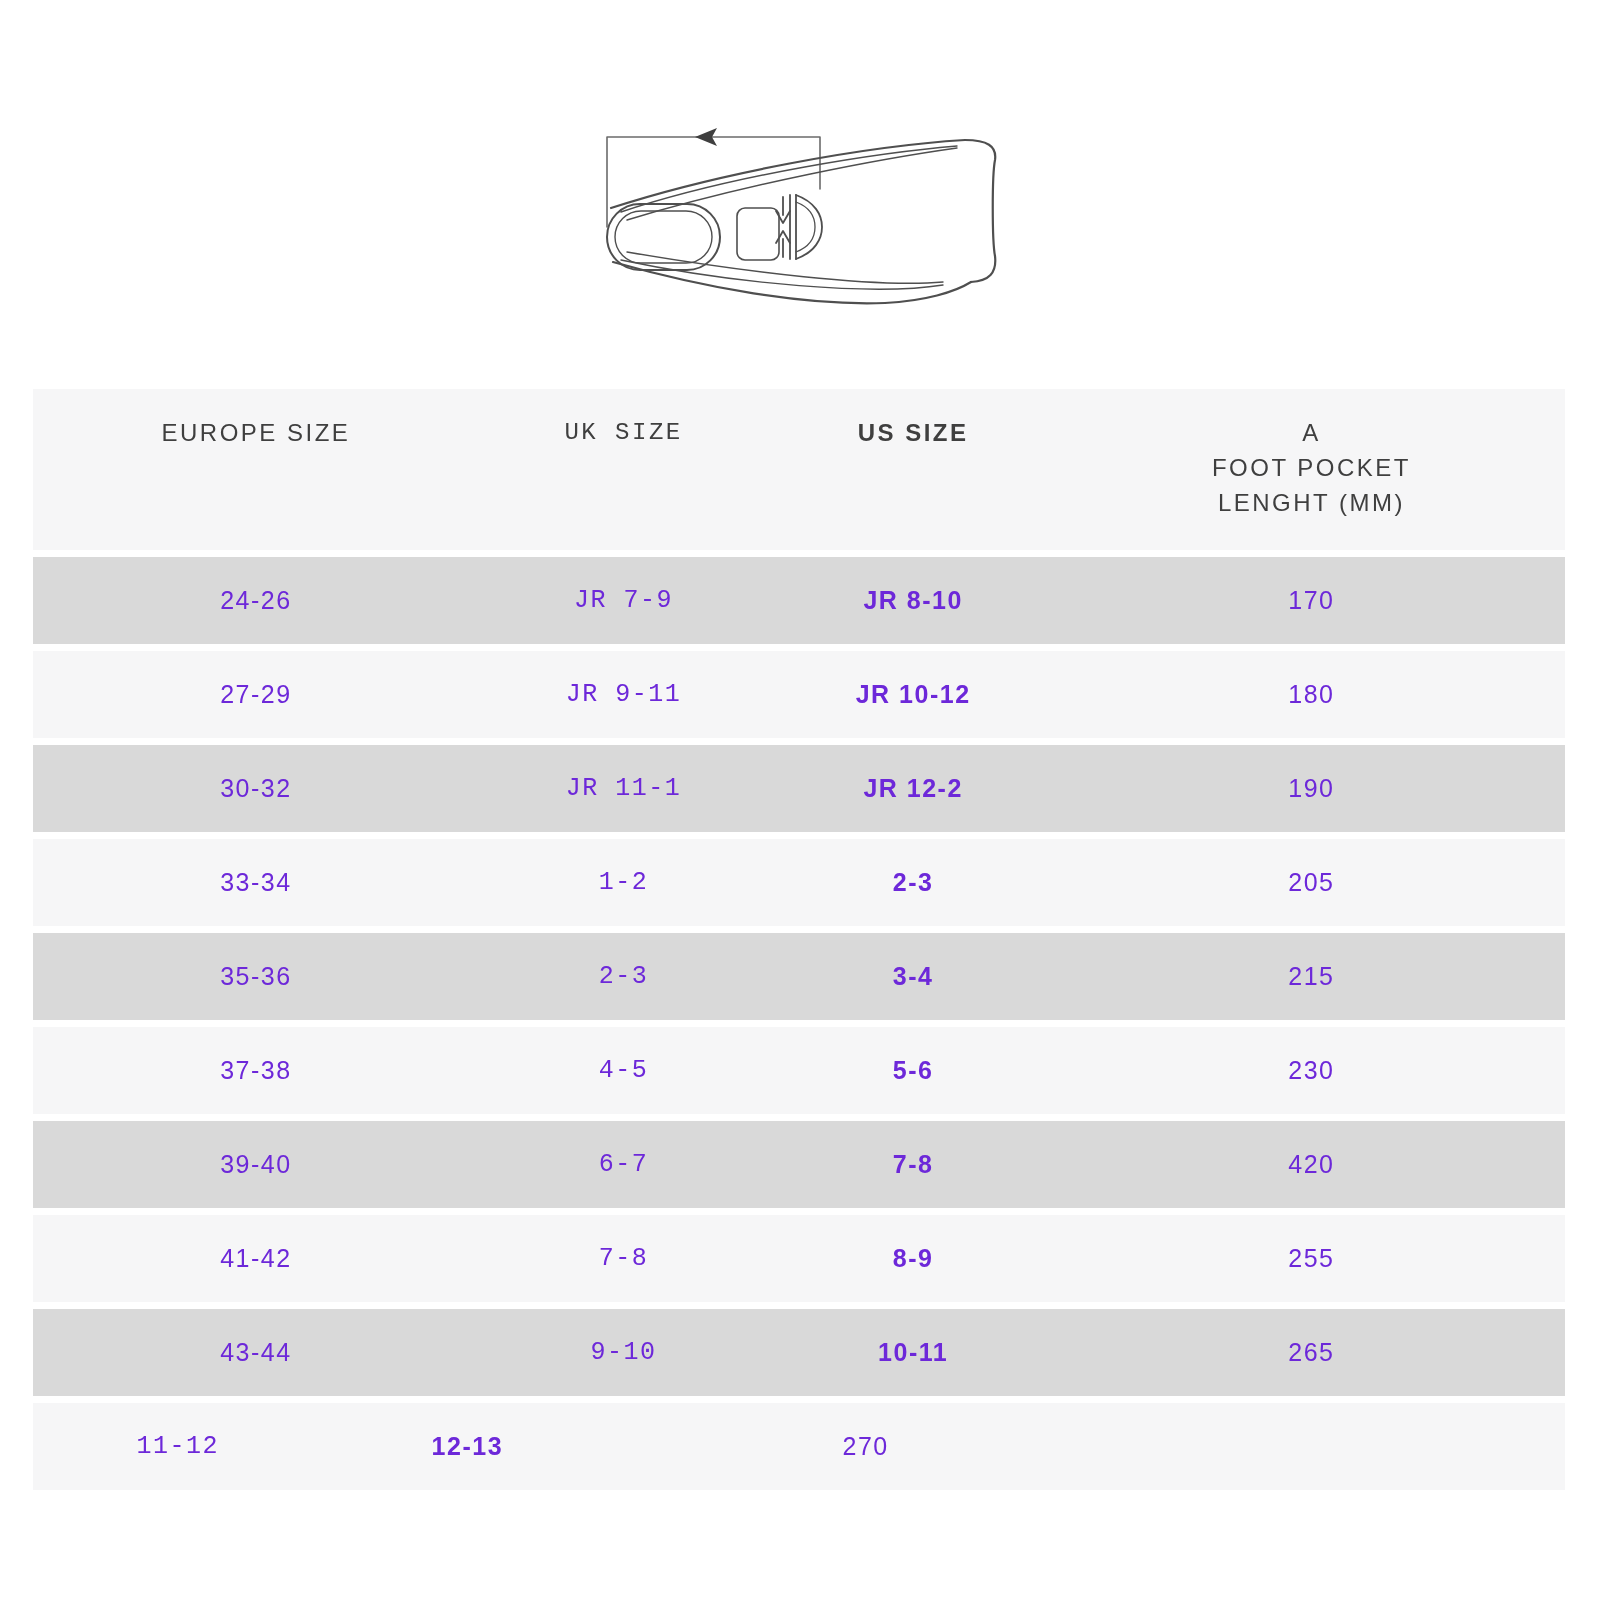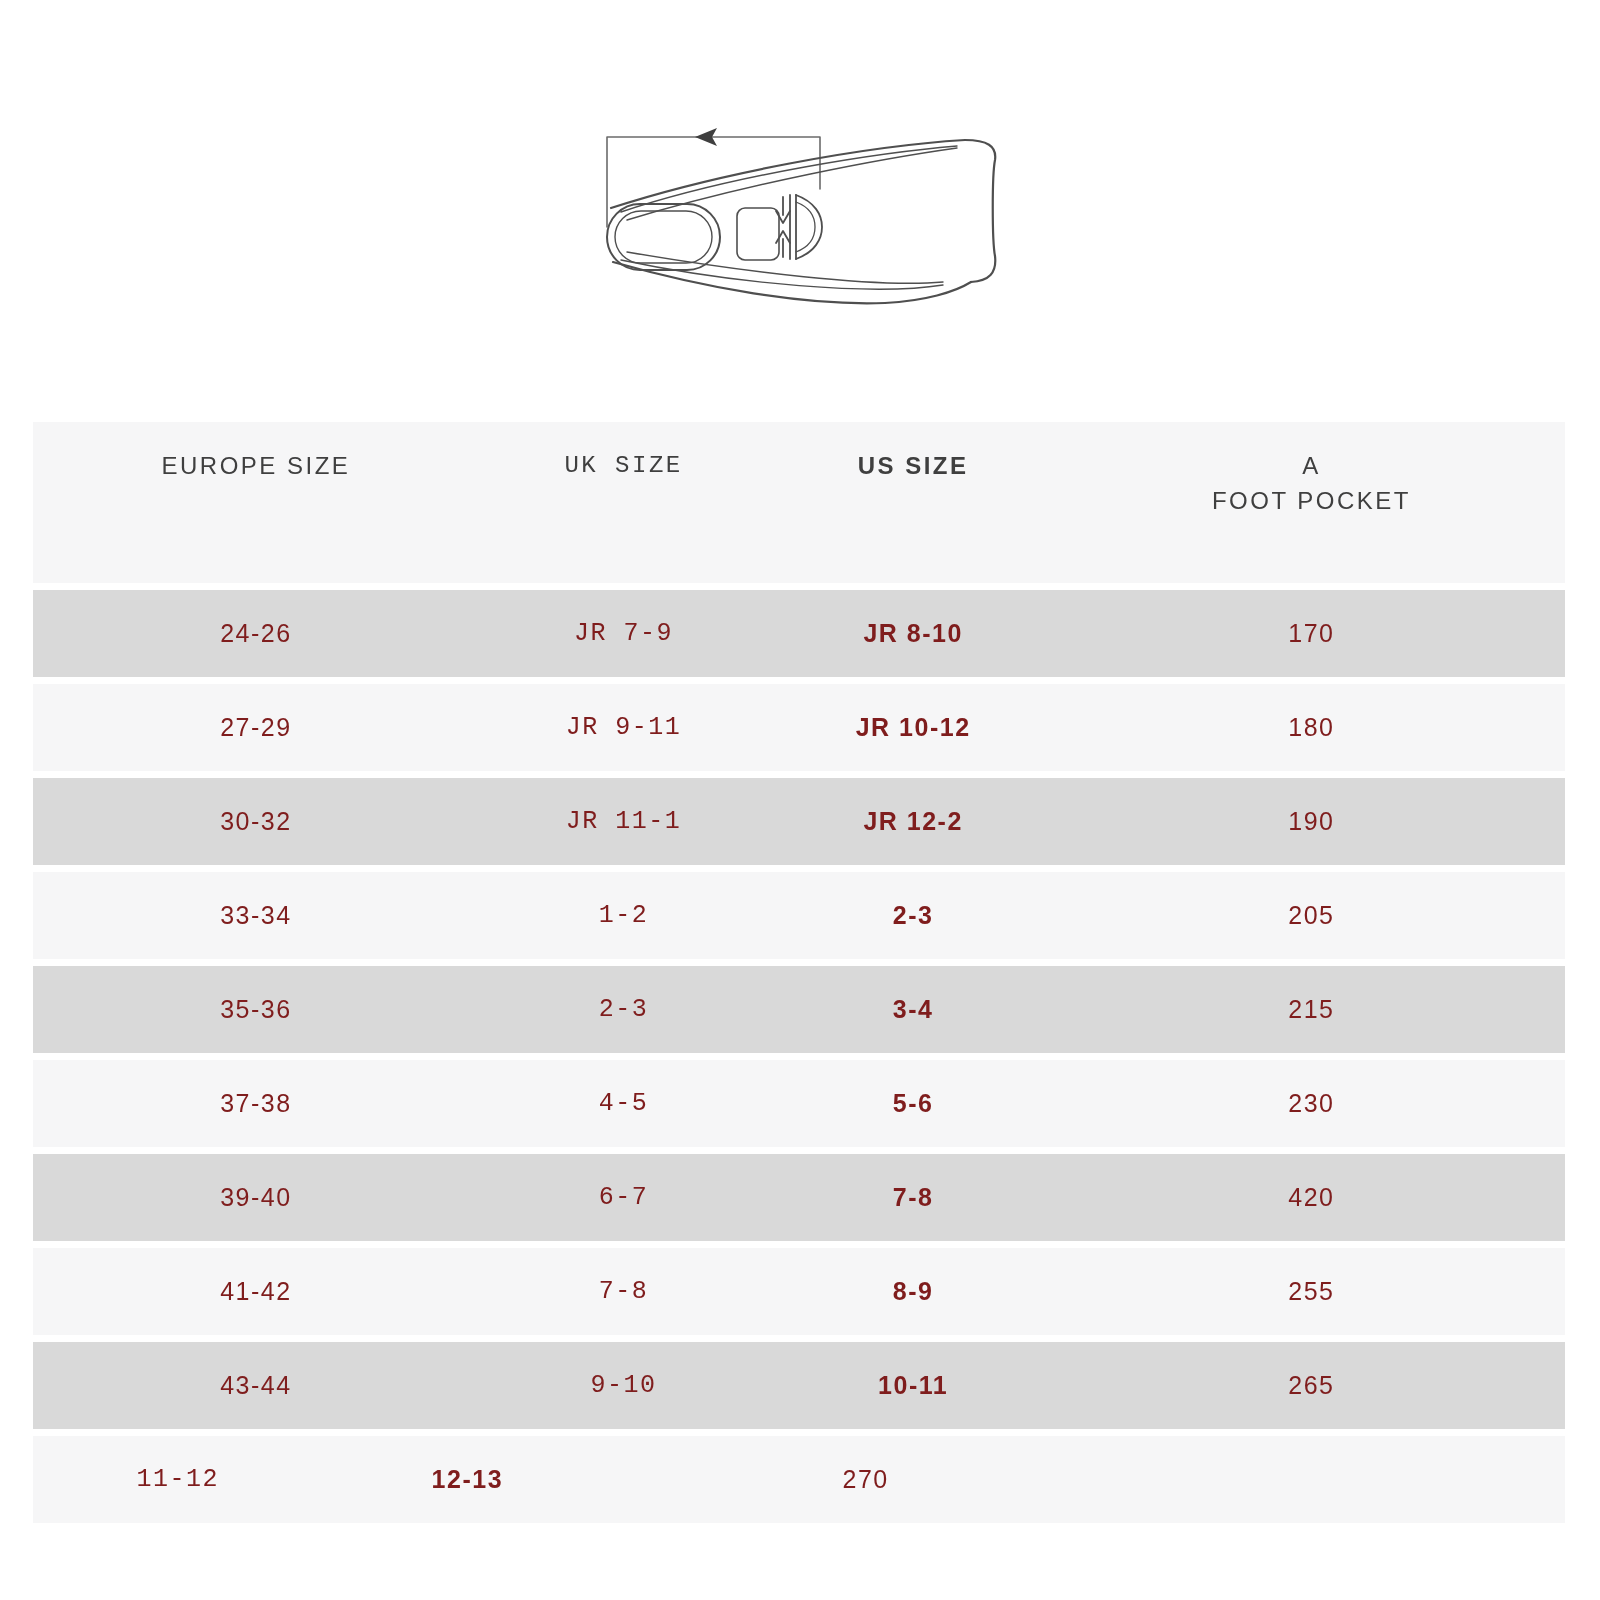--- a/index.html
+++ b/index.html
@@ -13,21 +13,21 @@
   }
   
   .fin-svg{
     position:absolute;
     left:585px;top:112px;
     width:420px;height:205px;
   }
   
   .size-table{
     position:absolute;
-    left:33px;top:422px;
+    left:33px;top:389px;
     width:1532px;
   }
   .thead{
     display:flex;
     background:#f6f6f7;
     height:161px;
     margin-bottom:7px;
   }
   .th{
     box-sizing:border-box;
@@ -48,21 +48,21 @@
     height:87px;
     margin-bottom:7px;
   }
   .tbody .tr:nth-child(odd){background:#d9d9d9;}
   .tbody .tr:nth-child(even){background:#f6f6f7;}
   .td{
     box-sizing:border-box;
     text-align:center;
     font-size:25px;
     letter-spacing:1.5px;
-    color:#7f1d1d;
+    color:#6d28d9;
   }
 </style>
 </head>
 <body>
 
 <div class="canvas">
 
   <svg class="fin-svg" viewBox="0 0 420 205" fill="none" stroke="#4f4f4f" stroke-linecap="round" stroke-linejoin="round">
 
     <g stroke="#6b6b6b" stroke-width="1.6">
@@ -101,20 +101,21 @@
   </svg>
 
   <div class="size-table">
     <div class="thead">
       <div class="th c1">EUROPE SIZE</div>
       <div class="th c2">UK SIZE</div>
       <div class="th c3">US SIZE</div>
       <div class="th c4">
         <div>A</div>
         <div>FOOT POCKET</div>
+        <div>LENGHT (MM)</div>
       </div>
     </div>
 
     <div class="tbody">
       <div class="tr">
         <div class="td c1">24-26</div>
         <div class="td c2">JR 7-9</div>
         <div class="td c3">JR 8-10</div>
         <div class="td c4">170</div>
       </div>

